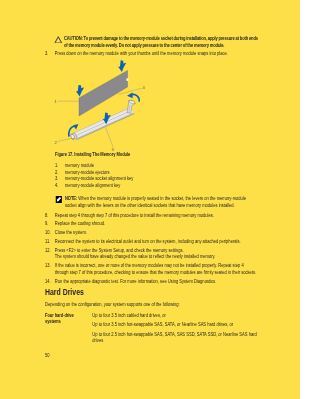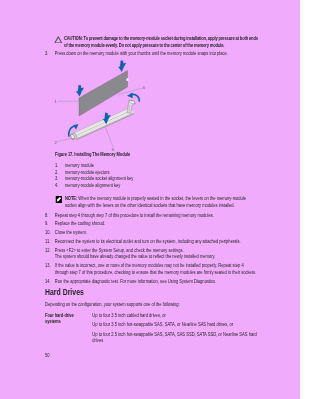--- a/index.html
+++ b/index.html
@@ -1,18 +1,18 @@
 <!DOCTYPE html>
 <html><head>
 <meta charset="utf-8">
 <style>
   html,body{margin:0;padding:0;}
   body{width:300px;height:399px;background:#ffffff;
        font-family:"Liberation Sans",sans-serif;color:#231f20;overflow:hidden;}
-  .page{position:relative;width:300px;height:399px;background:#f0abfc;filter:opacity(1);}
+  .page{position:relative;width:300px;height:399px;background:#fde047;filter:opacity(1);}
 
   
   .nx{transform:scaleX(0.885);transform-origin:left top;}
 
   
   .caution{position:absolute;left:64.2px;top:36.2px;width:220.5px;}
   .caution .ico{position:absolute;left:-11.4px;top:-0.5px;width:9.0px;height:7.7px;}
   .caution .txt{font-size:4.6px;line-height:6.61px;font-weight:700;letter-spacing:-0.175px;}
 
   

